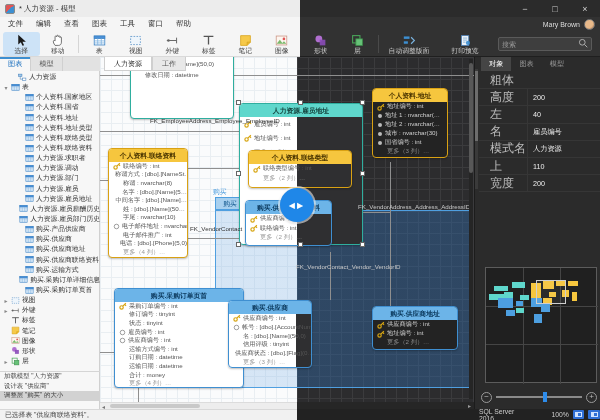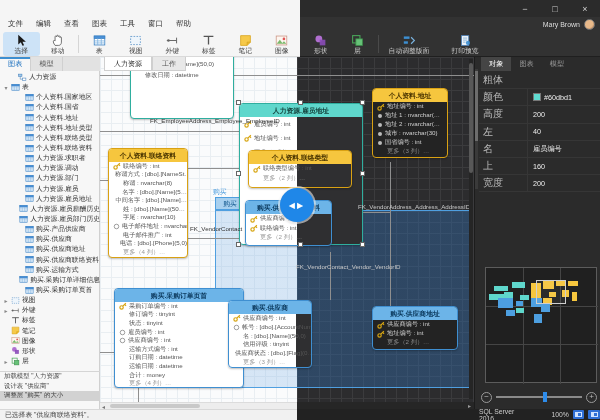--- a/index.html
+++ b/index.html
@@ -73,21 +73,21 @@
 
   
   #panel { left:474px; top:57px; width:126px; height:352px; background:#2b2b2b; border-left:1px solid #1c1c1c; color:#ccc; }
   .panel-scroll { position:absolute; left:0; top:12px; width:3px; height:120px; background:#3a3a3a; }
   .panel-scroll .thumb { position:absolute; top:2px; left:0; width:3px; height:70px; background:#6d6d6d; }
   .panel-tabs { position:absolute; left:6px; top:0; width:120px; height:14px; display:flex; }
   .panel-tab { padding:0 8px; height:14px; display:flex; align-items:center; font-size:7.2px; color:#9a9a9a; }
   .panel-tab.active { background:#454545; color:#fff; }
   #props { position:absolute; left:4px; top:15px; width:122px; }
   .prop-row { height:17.2px; display:flex; align-items:center; border-bottom:1px solid #363636; }
-  .prop-label { width:48px; font-size:10px; color:#bbb; padding-left:4px; }
+  .prop-label { width:48px; font-size:12px; color:#bbb; padding-left:11px; }
   .prop-val { flex:1; font-size:7.2px; color:#eee; display:flex; align-items:center; gap:3px; border-left:1px solid #363636; padding-left:5px; height:100%; }
   .swatch { width:8px; height:8px; border:1px solid #777; }
   #minimap { position:absolute; left:10px; top:210px; width:112px; height:116px; background:#202020; border:1px solid #5c5c5c; }
   #minimap .gridline { position:absolute; background:#454545; }
   .mm-block { position:absolute; }
   #mm-viewport { position:absolute; border:1px solid #cfcfcf; background:rgba(255,255,255,.05); }
   #zoomctl { position:absolute; left:6px; top:333px; width:116px; height:14px; display:flex; align-items:center; gap:4px; }
   #zoomctl .track { flex:1; height:2px; background:#8a8a8a; position:relative; }
   #zoomctl .zthumb { position:absolute; left:55%; top:-4px; width:4px; height:10px; background:#2d8ceb; }
   .zbtn { width:11px; height:11px; border-radius:50%; border:1px solid #9a9a9a; color:#bbb; font-size:8px; display:flex; align-items:center; justify-content:center; line-height:0; }
@@ -103,20 +103,24 @@
   #status-dark .db { margin-left:182px; }
   #status-dark .zm { margin-left:26px; }
   .view-btn { width:13px; height:9px; background:#2f6fd6; border-radius:1px; margin-left:4px; display:flex; align-items:center; justify-content:center; }
   .view-btn .g { width:7px; height:5px; border:1px solid #cfe2ff; border-left-width:3px; }
 </style>
 </head>
 <body>
 
 <div id="app">
 
+  <div class="abs titlebar-light">
+    <div class="app-icon"></div>
+    <span>* 人力资源 - 模型</span>
+  </div>
   <div class="abs titlebar-dark">
     <div class="win-ctl">−</div>
     <div class="win-ctl">□</div>
     <div class="win-ctl">×</div>
   </div>
 
   <div class="abs menubar-light" id="menubar">
       <span class="menu-item">文件</span>
       <span class="menu-item">编辑</span>
       <span class="menu-item">查看</span>
@@ -237,20 +241,29 @@
         <span class="" style="display: inline-flex;">
           <svg viewBox="0 0 16 16" width="13" height="13">
             <rect x="3" y="2" width="9" height="12" fill="#eef4fa" stroke="#4a7fb5"></rect>
             <path d="M5 5 H10 M5 7.5 H10 M5 10 H8" stroke="#7aa7cf" fill="none"></path>
             <circle cx="11" cy="11" r="2.6" fill="#3d8fd1" opacity="0.9"></circle>
           </svg>
         </span>
         <span class="lab">打印预览</span>
       </div>
     </div>
+  <div class="searchbox">
+    <input type="text" placeholder="搜索" style="">
+    <span id="search-icon-slot"><span class="" style="display: inline-flex;">
+          <svg width="10" height="10" viewBox="0 0 14 14">
+            <circle cx="6" cy="6" r="4" fill="none" stroke="#aaa" stroke-width="1.4"></circle>
+            <path d="M9 9 L13 13" stroke="#aaa" stroke-width="1.4"></path>
+          </svg>
+        </span></span>
+  </div>
 
   <div class="abs" id="sidebar">
     <div class="side-tabs" id="side-tabs">
         <div class="side-tab active">图表</div>
         <div class="side-tab">模型</div>
       </div>
     <div id="tree">
         <div class="tree-row" style="padding-left: 10px;">
           <span class="exp"></span>
           <span class="" style="display: inline-flex;">
@@ -914,48 +927,47 @@
     <div class="panel-tabs" id="panel-tabs">
         <div class="panel-tab active">对象</div>
         <div class="panel-tab">图表</div>
         <div class="panel-tab">模型</div>
       </div>
     <div id="props">
         <div class="prop-row">
           <div class="prop-label">粗体</div>
         </div>
         <div class="prop-row">
-          <div class="prop-label">颜色</div>
-          <div class="prop-val">
-            <div class="swatch" style="background: rgb(96, 219, 209);"></div>
-            <span>#60dbd1</span>
-          </div>
-        </div>
-        <div class="prop-row">
           <div class="prop-label">高度</div>
           <div class="prop-val">
             <span>200</span>
           </div>
         </div>
         <div class="prop-row">
           <div class="prop-label">左</div>
           <div class="prop-val">
             <span>40</span>
           </div>
         </div>
         <div class="prop-row">
           <div class="prop-label">名</div>
           <div class="prop-val">
             <span>雇员编号</span>
           </div>
         </div>
         <div class="prop-row">
+          <div class="prop-label">模式名</div>
+          <div class="prop-val">
+            <span>人力资源</span>
+          </div>
+        </div>
+        <div class="prop-row">
           <div class="prop-label">上</div>
           <div class="prop-val">
-            <span>160</span>
+            <span>110</span>
           </div>
         </div>
         <div class="prop-row">
           <div class="prop-label">宽度</div>
           <div class="prop-val">
             <span>200</span>
           </div>
         </div>
       </div>
     <div id="minimap">

